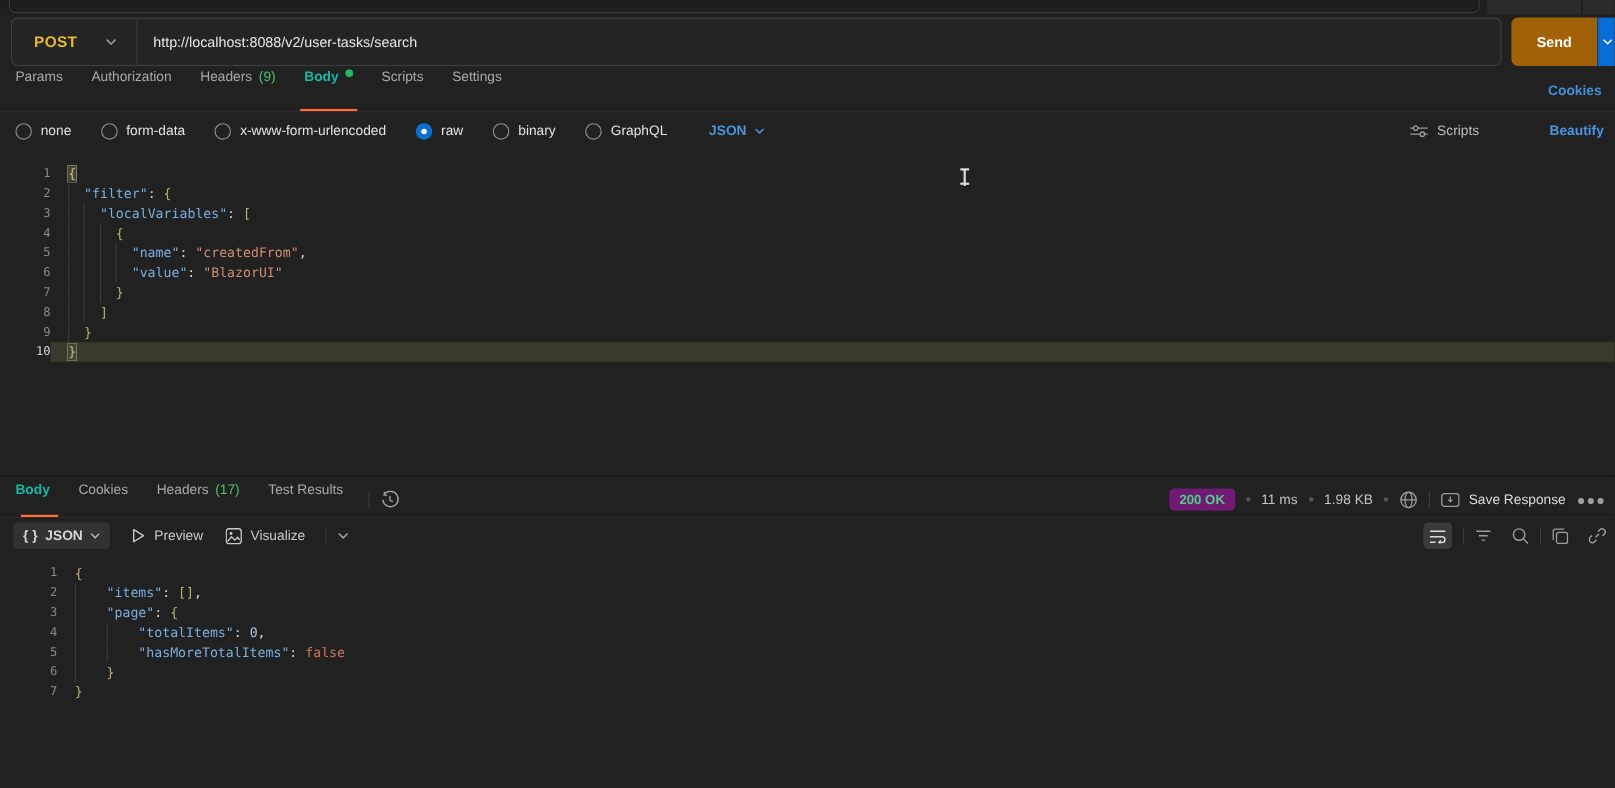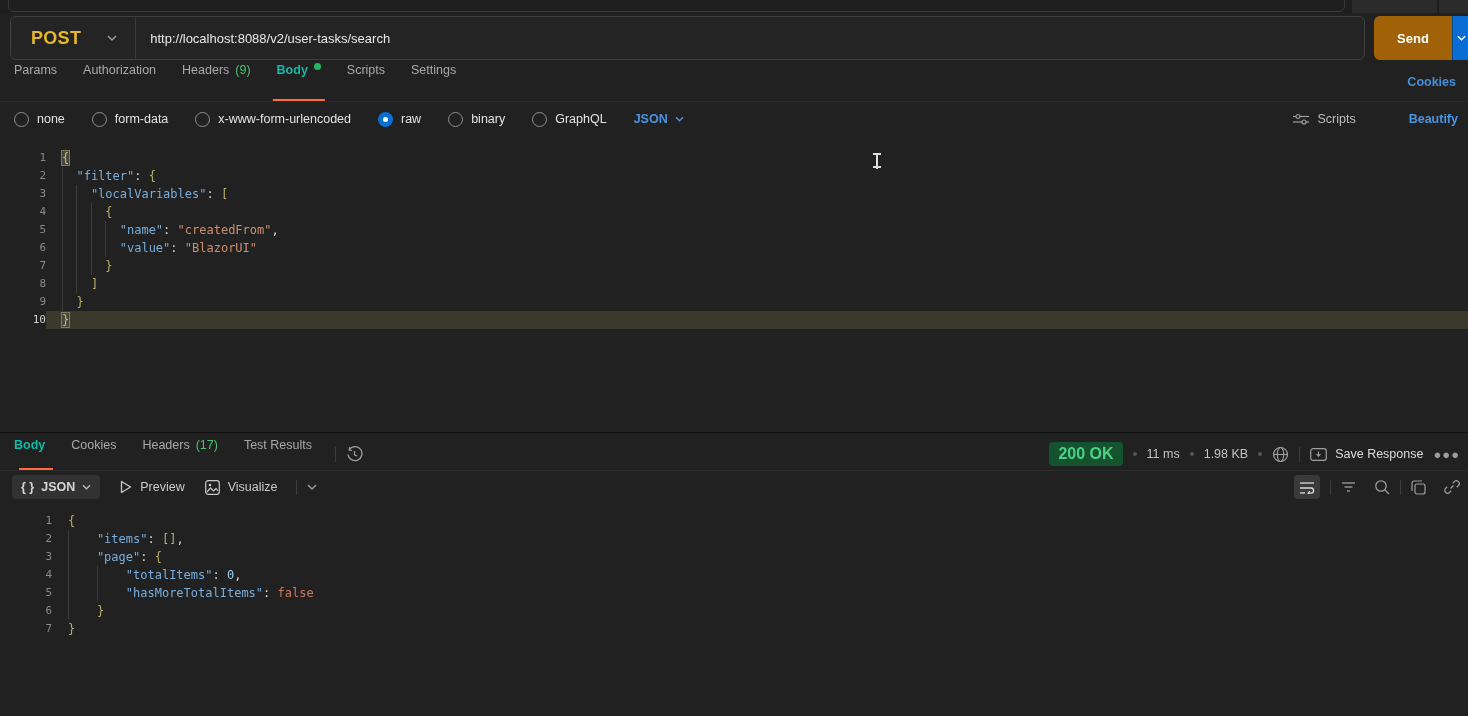--- a/index.html
+++ b/index.html
@@ -12,21 +12,21 @@
   .sliver-panel { position:absolute; left:8px; top:-10px; width:1337px; height:22px;
      border:1px solid #3a3a3a; border-radius:6px; background:#1e1e1e; }
   .sliver-btn1 { position:absolute; left:1352px; top:0; width:85px; height:13px; background:#2b2b2b; }
   .sliver-btn2 { position:absolute; left:1439px; top:0; width:29px; height:13px; background:#2b2b2b; }
 
   
   .url-row { height:50px; flex:none; display:flex; align-items:center; padding:3px 0 3px 10px; }
   .url-box { display:flex; align-items:center; height:44px; flex:none; width:1355px;
      border:1px solid #3e3e3e; border-radius:6px; background:#242424; }
   .method { display:flex; align-items:center; gap:26px; padding:0 18px 0 20px; cursor:pointer; }
-  .method-label { color:#e5b82d; font-weight:bold; font-size:18px; letter-spacing:.3px; }
+  .method-label { color:#e5b82d; font-weight:bold; font-size:14px; letter-spacing:.3px; }
   .vdiv { width:1px; align-self:stretch; background:#3a3a3a; }
   .url-text { padding:0 14px; font-size:13px; color:#e8e8e8; flex:1; white-space:nowrap; overflow:hidden; }
   .send-wrap { display:flex; margin-left:9px; height:44px; }
   .send-main { background:#a16207; color:#fff; font-weight:bold; font-size:13px;
      border:none; border-radius:6px 0 0 6px; width:78px; cursor:pointer; }
   .send-caret { background:#0a6dd3; width:18px; border-radius:0; display:flex; align-items:center;
      justify-content:center; border-left:1px solid rgba(0,0,0,.35); cursor:pointer; color:#fff; }
 
   
   .tabs-row { height:39px; flex:none; display:flex; align-items:center; padding:0 12px 0 14px;
@@ -36,21 +36,21 @@
   .tab:first-child { padding-left:0; }
   .tab.active { color:#14b8a6; font-weight:bold; }
   .tab.active::after { content:""; position:absolute; left:50%; transform:translateX(-50%);
      bottom:0; width:calc(100% - 18px); min-width:34px; height:2px; background:#ff6c37; }
   .tab-count { color:#4ac26b; }
   .tab-dot { width:7px; height:7px; border-radius:50%; background:#26b560; }
   .row-spacer { flex:1; }
   .cookies-link { color:#4590d8; font-size:12.5px; font-weight:bold; cursor:pointer; padding-right:0; }
 
   
-  .body-bar { height:34px; flex:none; display:flex; align-items:center; gap:33px; padding:0 10px 0 14px; }
+  .body-bar { height:34px; flex:none; display:flex; align-items:center; gap:44px; padding:0 10px 0 14px; }
   .radio-item { display:flex; align-items:center; gap:8px; cursor:pointer; font-size:12.5px; color:#e3e3e3; }
   .radio { width:15px; height:15px; border-radius:50%; border:1.5px solid #8f8f8f; flex:none; position:relative; }
   .radio.sel { border:none; background:#0a6fd0; }
   .radio.sel::after { content:""; position:absolute; left:5px; top:5px; width:5px; height:5px;
      border-radius:50%; background:#fff; }
   .lang-select { display:flex; align-items:center; gap:7px; color:#4a95e0; font-size:12.5px;
      font-weight:bold; cursor:pointer; margin-left:-6px; }
   .schema-group { display:flex; align-items:center; gap:8px; color:#bdbdbd; font-size:12.5px; cursor:pointer; }
   .beautify { color:#4a95e0; font-weight:bold; font-size:12.5px; cursor:pointer; margin-left:20px; padding-right:0; }
 
@@ -74,21 +74,21 @@
   .tok-match { color:#cabe6f; background:#47463a; box-shadow:0 0 0 1px #7b7a64; }
 
   
   .section-div { height:6px; flex:none; background:#212121; border-top:1px solid #101010; }
 
   
   .resp-row { height:33px; flex:none; display:flex; align-items:center; padding:0 8px 0 14px;
      border-bottom:1px solid #2b2b2b; }
   .icon { display:inline-flex; align-items:center; justify-content:center; color:#9e9e9e; cursor:pointer; }
   .idiv { width:1px; height:15px; background:#3c3c3c; margin:0 10px; flex:none; }
-  .status-pill { background:#14532d; color:#4ad186; font-size:16px; font-weight:bold;
+  .status-pill { background:#701a75; color:#4ad186; font-size:12px; font-weight:bold;
      padding:3px 9px; border-radius:4px; cursor:default; }
   .meta-dot { width:4px; height:4px; border-radius:50%; background:#555; margin:0 10px; flex:none; }
   .meta-txt { font-size:12.5px; color:#c2c2c2; cursor:default; }
   .save-resp { display:flex; align-items:center; gap:8px; font-size:12.5px; color:#dcdcdc; cursor:pointer; }
   .more-dots { letter-spacing:1px; color:#9e9e9e; font-size:13px; margin-left:10px; cursor:pointer; }
 
   
   .resp-toolbar { height:32px; flex:none; display:flex; align-items:center; padding:0 8px 0 12px; }
   .fmt-chip { display:flex; align-items:center; gap:7px; background:#323232; border-radius:4px;
      height:24px; padding:0 9px; color:#d6d6d6; font-size:12.5px; font-weight:bold; cursor:pointer; }

